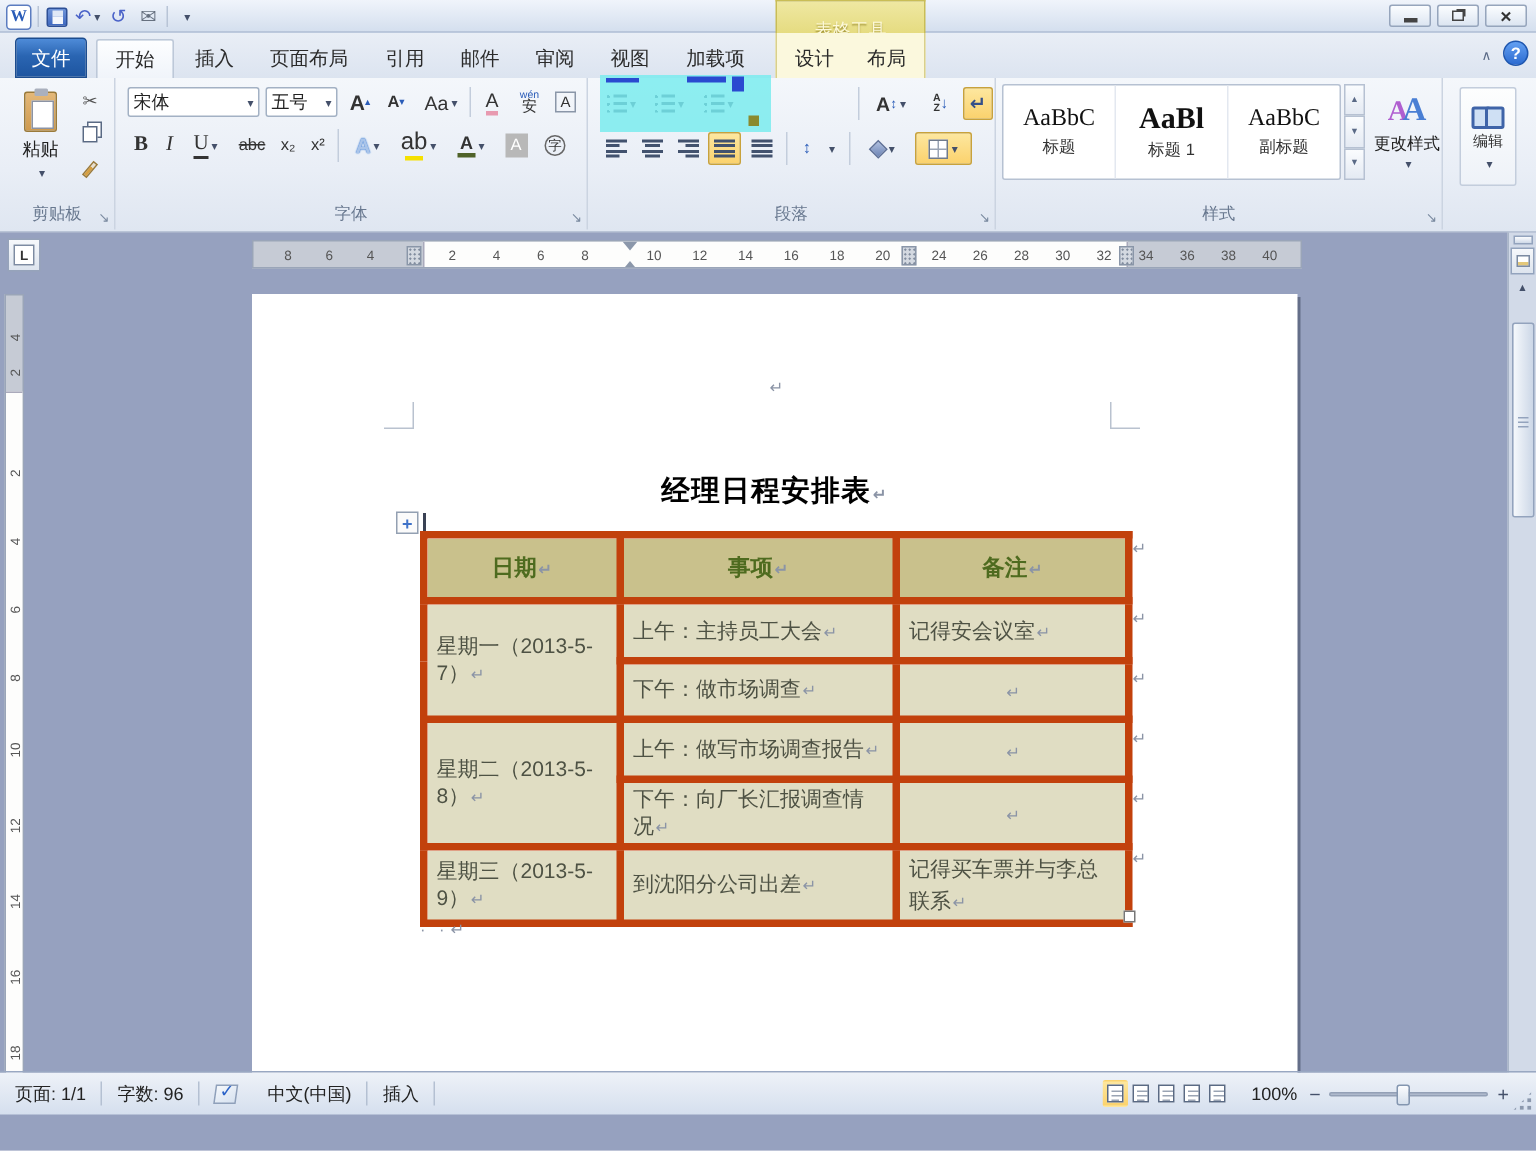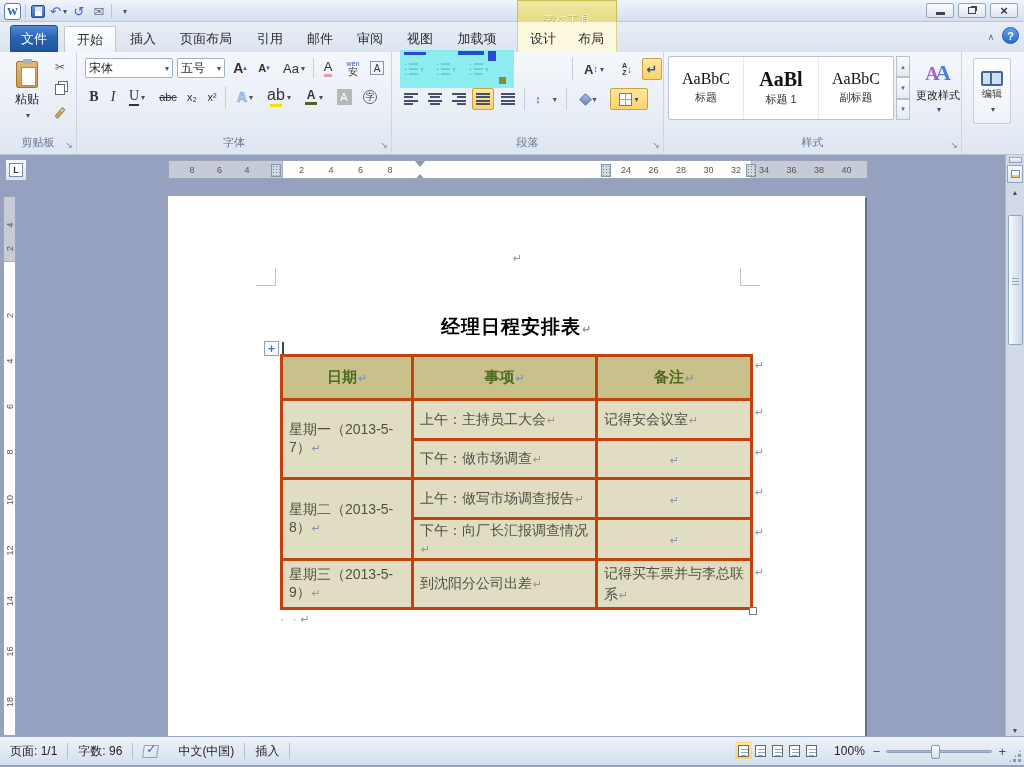--- a/index.html
+++ b/index.html
@@ -134,42 +134,42 @@
   .page{position:absolute;left:168px;top:196px;width:697px;height:542px;background:#fff;
     box-shadow:2px 2px 0 rgba(40,48,70,.45)}
   .cropmark{position:absolute;width:20px;height:18px;border-color:#b9c2cf}
   .doc-title{position:absolute;left:0;top:118px;width:100%;text-align:center;font-size:19px;font-weight:bold;color:#000;letter-spacing:1px;
     font-family:"Liberation Serif","DejaVu Serif",serif}
   .movehandle{position:absolute;left:96px;top:145px;width:15px;height:15px;background:#fbfbfb;border:1px solid #93a0b2;
     display:flex;align-items:center;justify-content:center;color:#3f72c8;font-size:12px;font-weight:bold;line-height:1}
   .ibeam{position:absolute;left:114px;top:146px;width:2px;height:15px;background:#3a4254}
   .doctable{position:absolute;left:112px;top:158px;width:470px;border-collapse:collapse;table-layout:fixed;
     font-size:14px;color:#4e5244}
-  .doctable td,.doctable th{border:3px solid #c2410c;padding:2px 6px;vertical-align:middle;font-weight:normal;overflow:hidden}
+  .doctable td,.doctable th{border:5px solid #c2410c;padding:2px 6px;vertical-align:middle;font-weight:normal;overflow:hidden}
   .doctable th{height:44px;background:#c9c18c;color:#4e6b1f;font-weight:bold;text-align:center;font-size:15px}
   .doctable td{background:#e0ddc3;text-align:left}
   .cell-center{text-align:center !important}
   .resizesq{position:absolute;left:581px;top:411px;width:8px;height:8px;border:1px solid #777;background:#fff}
   .rowpil{position:absolute;left:587px;color:#8b94a6;font-size:11px}
   .endmarks{position:absolute;left:112px;top:417px;color:#8b94a6;font-size:11px;letter-spacing:3px}
 
   
   .vscroll{position:absolute;left:1005px;top:155px;width:19px;height:583px;background:#d2dae8;border-left:1px solid #aab6c8}
   .split{position:absolute;left:3px;top:2px;width:13px;height:6px;background:linear-gradient(#fbfcfe,#cfd9e8);border:1px solid #93a3bd}
   .rulbtn{position:absolute;left:1px;top:10px;width:16px;height:18px;background:linear-gradient(#f6f8fb,#dde4ee);border:1px solid #93a3bd;
     display:flex;align-items:center;justify-content:center}
   .rulbtn i{display:block;width:9px;height:8px;border:1px solid #7d8ba2;background:linear-gradient(#fff 60%,#e4c87a 60%)}
   .sarrow{position:absolute;left:1px;width:16px;height:14px;display:flex;align-items:center;justify-content:center;
     font-size:7px;color:#44506a}
   .thumb{position:absolute;left:2px;top:60px;width:15px;height:130px;background:linear-gradient(90deg,#f6f9fc,#ccd7e7);
     border:1px solid #93a3bd;border-radius:2px}
   .thumb::after{content:"";position:absolute;left:3px;top:62px;width:7px;height:1px;background:#93a3bd;box-shadow:0 3px 0 #93a3bd,0 6px 0 #93a3bd}
 
   
-  .statusbar{position:absolute;left:0;top:736px;width:1024px;height:29px;
+  .statusbar{position:absolute;left:0;top:714px;width:1024px;height:29px;
     background:linear-gradient(#eef2f8,#d5dfee);border-top:1px solid #99a8c2;display:flex;align-items:center}
   .st-item{padding:0 10px;font-size:12px;color:#222;height:18px;display:flex;align-items:center}
   .st-sep{width:1px;height:16px;background:#b4c0d2}
   .spellic{width:15px;height:13px;background:linear-gradient(145deg,#f4f7fb,#d7e2f0);border:1px solid #8fa0ba;position:relative;transform:skewX(-8deg)}
   .spellic::after{content:"✓";position:absolute;left:2px;top:-4px;color:#2a62c8;font-weight:bold;font-size:12px;transform:skewX(8deg)}
   .viewbtn{width:17px;height:18px;display:flex;align-items:center;justify-content:center;border:1px solid transparent;border-radius:2px}
   .vic{width:11px;height:12px;border:1px solid #5a6a84;background:
      linear-gradient(#9aa4b4,#9aa4b4) 2px 3px/7px 1px no-repeat,
      linear-gradient(#9aa4b4,#9aa4b4) 2px 6px/7px 1px no-repeat,
      linear-gradient(#9aa4b4,#9aa4b4) 2px 9px/5px 1px no-repeat,#fff}
@@ -462,20 +462,21 @@
   </div>
 
   <div class="tabsel">
       <span>L</span>
     </div>
 
   <div class="hruler">
     <div class="white"></div>
     <div class="rnum" style="left:4px;width:104px;word-spacing:20px;text-align:right">8 6 4 2</div>
     <div class="rnum" style="left:130px;width:116px;word-spacing:22px">2 4 6 8</div>
+    <div class="rnum" style="left:262px;width:174px;word-spacing:18px">10 12 14 16 18 20</div>
     <div class="rnum" style="left:452px;width:128px;word-spacing:15px">24 26 28 30 32</div>
     <div class="rnum" style="left:590px;width:100px;word-spacing:15px">34 36 38 40</div>
     <div class="colmark" style="left:102px"></div>
     <div class="colmark" style="left:432px"></div>
     <div class="colmark" style="left:577px"></div>
     <div class="indmark"></div>
 
   </div>
 
   <div class="vruler">

